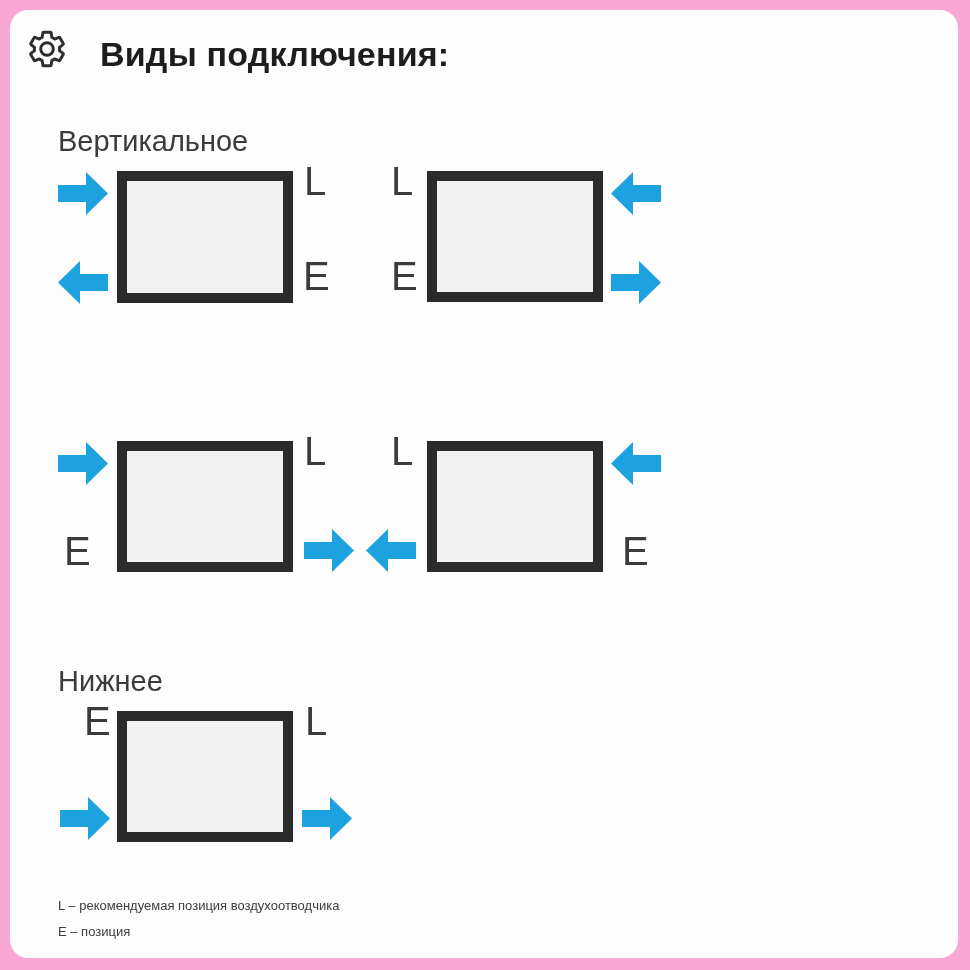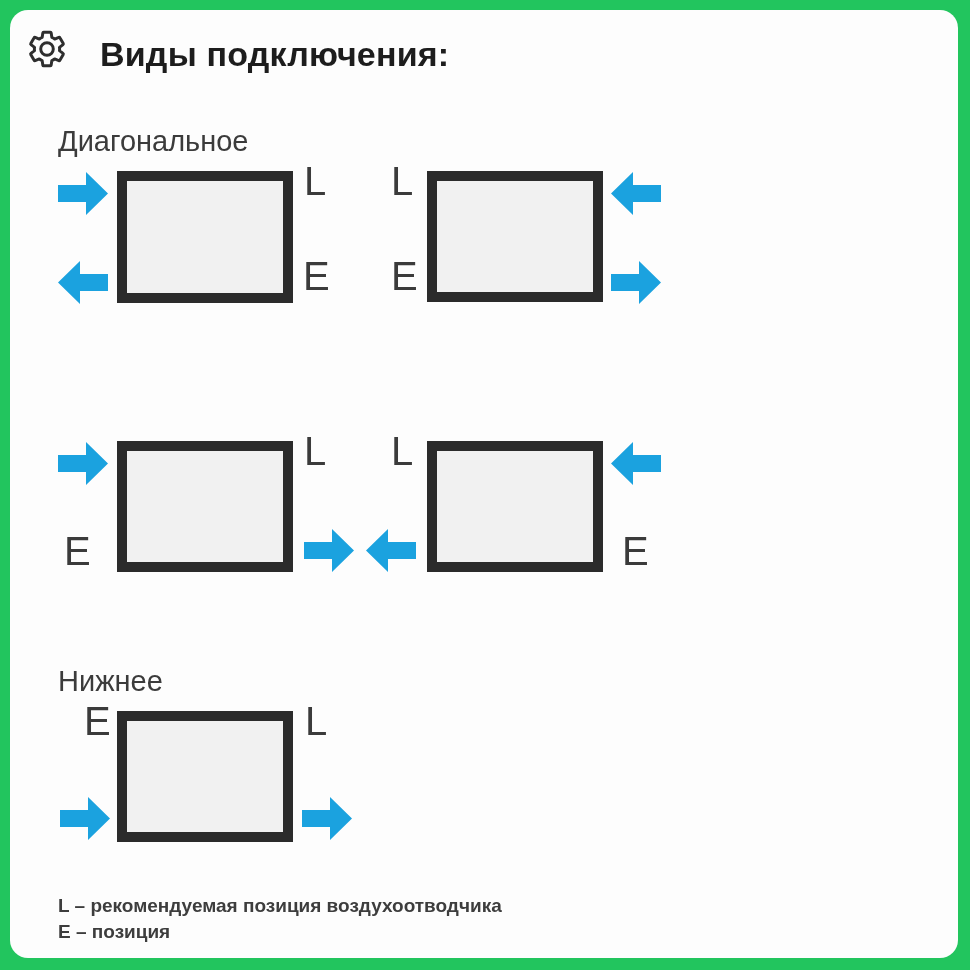--- a/index.html
+++ b/index.html
@@ -1,19 +1,19 @@
 <!DOCTYPE html>
 <html style="--arrow: #1BA2DF; --radiator-border: #2B2B2B; --radiator-fill: #F1F1F1; --icon-dark: #2E2E2E; --text-heading: #1D1D1D; --text-gray: #3B3B3B; --text-body: #3D3D3D; --panel-bg: #FDFDFD;"><head>
 <meta charset="utf-8">
 <style>
   * { margin:0; padding:0; box-sizing:border-box; }
   html,body { background:#ffffff; }
   .canvas {
     position:relative; width:970px; height:970px;
-    background:#22c55e; overflow:hidden;
+    background:#f9a8d4; overflow:hidden;
     font-family:"Liberation Sans","DejaVu Sans",sans-serif;
   }
   .panel {
     position:absolute; left:10px; top:10px; width:948px; height:948px;
     background:var(--panel-bg,#fdfdfd); border-radius:18px;
   }
   .gear {
     position:absolute; left:26px; top:28px; width:42px; height:42px;
   }
   .page-title {
@@ -33,35 +33,35 @@
   }
   .arrow { position:absolute; width:50px; height:43px; }
   .arrow svg { display:block; width:100%; height:100%; }
   .flip svg { transform:scaleX(-1); }
   .lbl {
     position:absolute; font-size:40px; font-weight:400; line-height:1.0;
     color:var(--text-gray,#3a3a3a);
   }
   .legend {
     position:absolute; left:58px; top:893px;
-    font-size:19px; line-height:26px; color:var(--text-body,#3d3d3d);font-weight:bold;
+    font-size:13px; line-height:26px; color:var(--text-body,#3d3d3d);
   }
 </style>
 </head>
 <body>
 
 <div class="canvas">
   <div class="panel"></div>
 
   <svg class="gear" viewBox="0 0 24 24">
     <path fill="none" stroke-width="1.7" stroke-linejoin="round" d="M19.14,12.94c0.04-0.3,0.06-0.61,0.06-0.94c0-0.32-0.02-0.64-0.07-0.94l2.03-1.58c0.18-0.14,0.23-0.41,0.12-0.61 l-1.92-3.32c-0.12-0.22-0.37-0.29-0.59-0.22l-2.39,0.96c-0.5-0.38-1.03-0.7-1.62-0.94L14.4,2.81c-0.04-0.24-0.24-0.41-0.48-0.41 h-3.84c-0.24,0-0.43,0.17-0.47,0.41L9.25,5.35C8.66,5.59,8.12,5.92,7.63,6.29L5.24,5.33c-0.22-0.08-0.47,0-0.59,0.22L2.74,8.87 C2.62,9.08,2.66,9.34,2.86,9.48l2.03,1.58C4.84,11.36,4.8,11.69,4.8,12s0.02,0.64,0.07,0.94l-2.03,1.58 c-0.18,0.14-0.23,0.41-0.12,0.61l1.92,3.32c0.12,0.22,0.37,0.29,0.59,0.22l2.39-0.96c0.5,0.38,1.03,0.7,1.62,0.94l0.36,2.54 c0.05,0.24,0.24,0.41,0.48,0.41h3.84c0.24,0,0.44-0.17,0.47-0.41l0.36-2.54c0.59-0.24,1.13-0.56,1.62-0.94l2.39,0.96 c0.22,0.08,0.47,0,0.59-0.22l1.92-3.32c0.12-0.22,0.07-0.47-0.12-0.61L19.14,12.94z M12,15.6c-1.98,0-3.6-1.62-3.6-3.6 s1.62-3.6,3.6-3.6s3.6,1.62,3.6,3.6S13.98,15.6,12,15.6z" stroke="#2E2E2E"></path>
   </svg>
   <div class="page-title">Виды подключения:</div>
 
-  <div class="sec-title" style="top:127px">Диагональное</div>
+  <div class="sec-title" style="top:127px">Вертикальное</div>
 
   <div class="arrow" style="left:58px;top:172px">
     <svg viewBox="0 0 50 43">
         <polygon points="0,13 28,13 28,0 50,21.5 28,43 28,30 0,30" fill="#1BA2DF"></polygon>
       </svg>
   </div>
   <div class="radiator" style="left:117px;top:171px;height:132px"></div>
   <div class="lbl" style="left:304px;top:161px">L</div>
   <div class="arrow flip" style="left:58px;top:261px">
     <svg viewBox="0 0 50 43">

